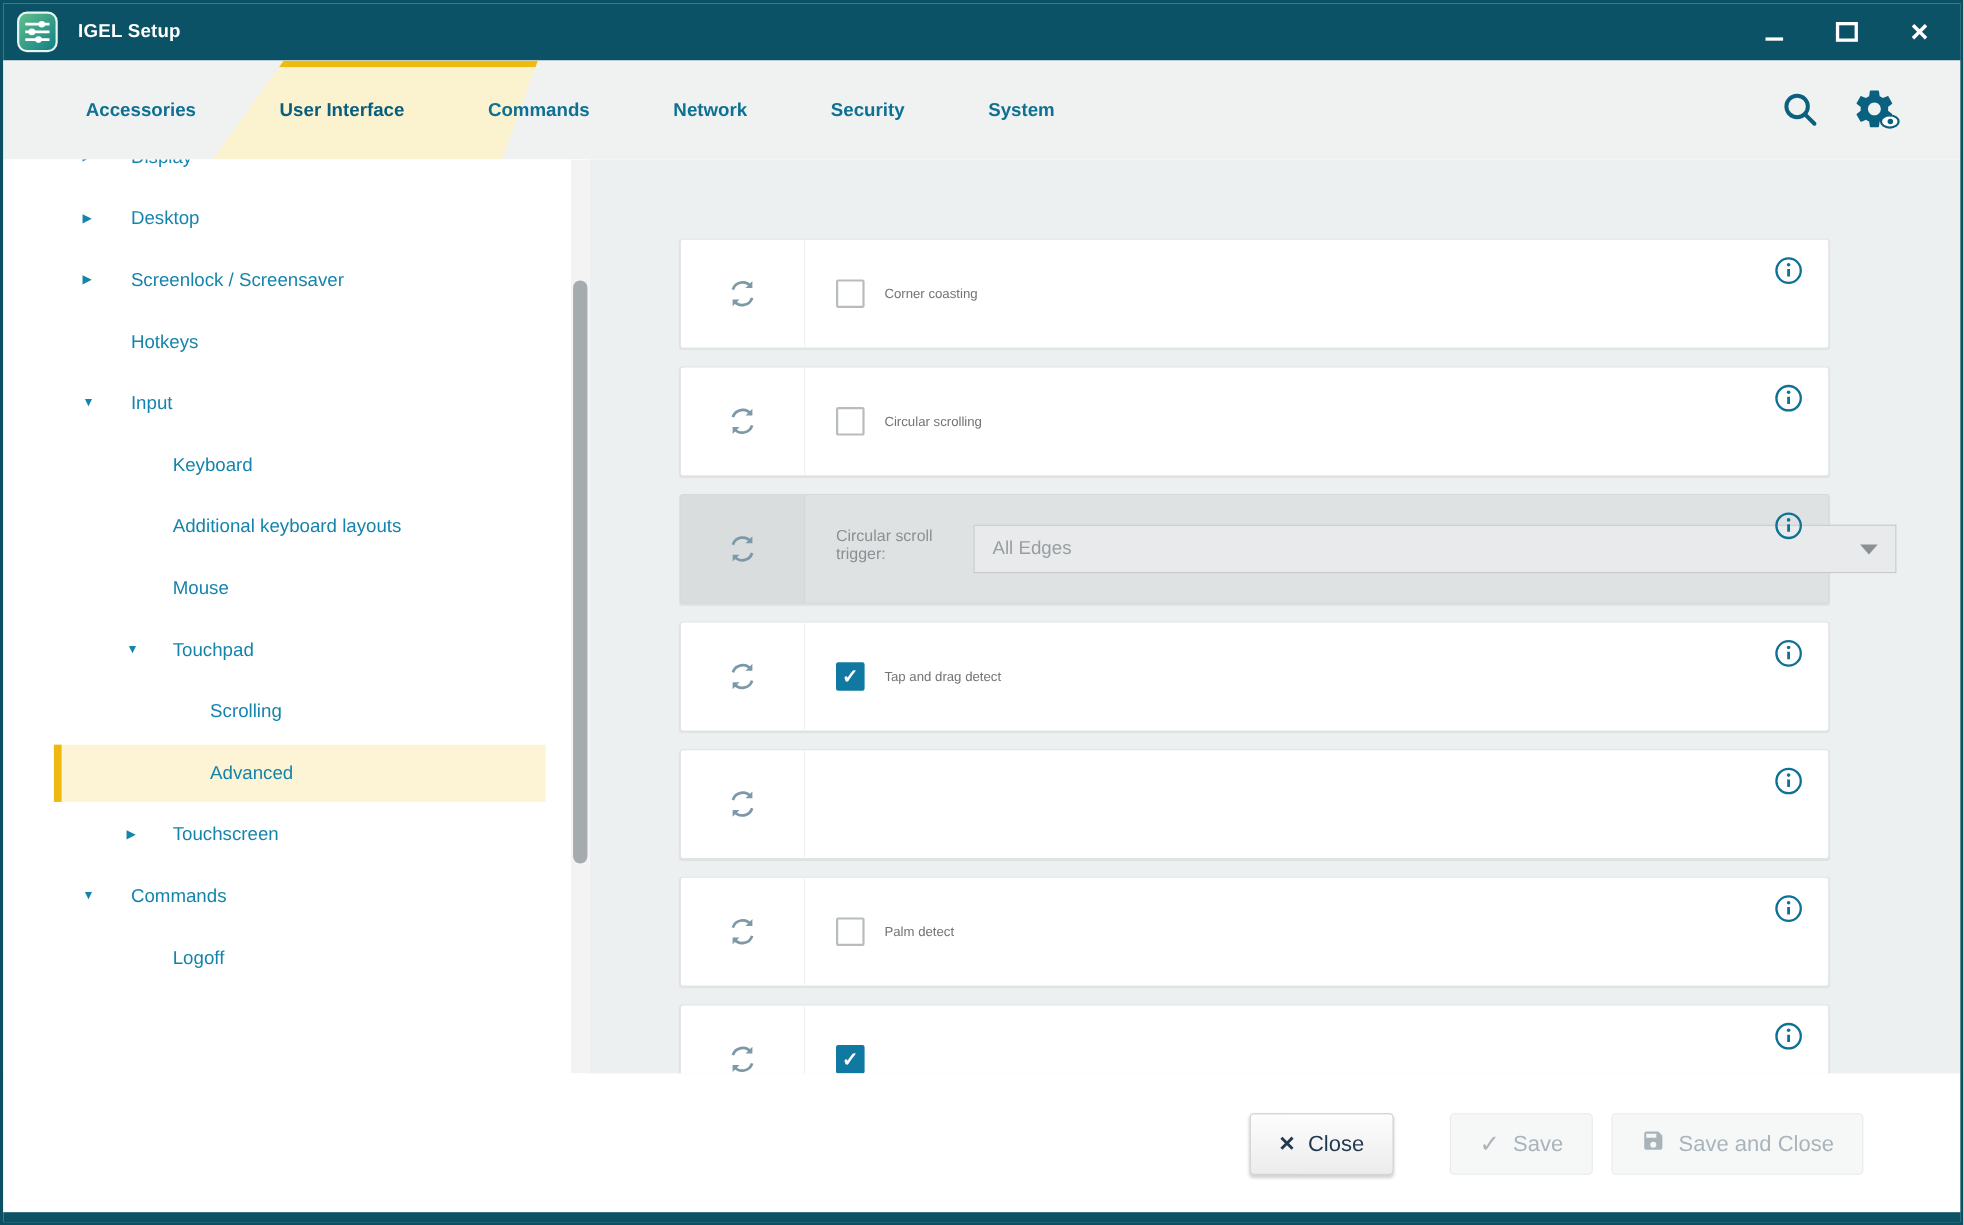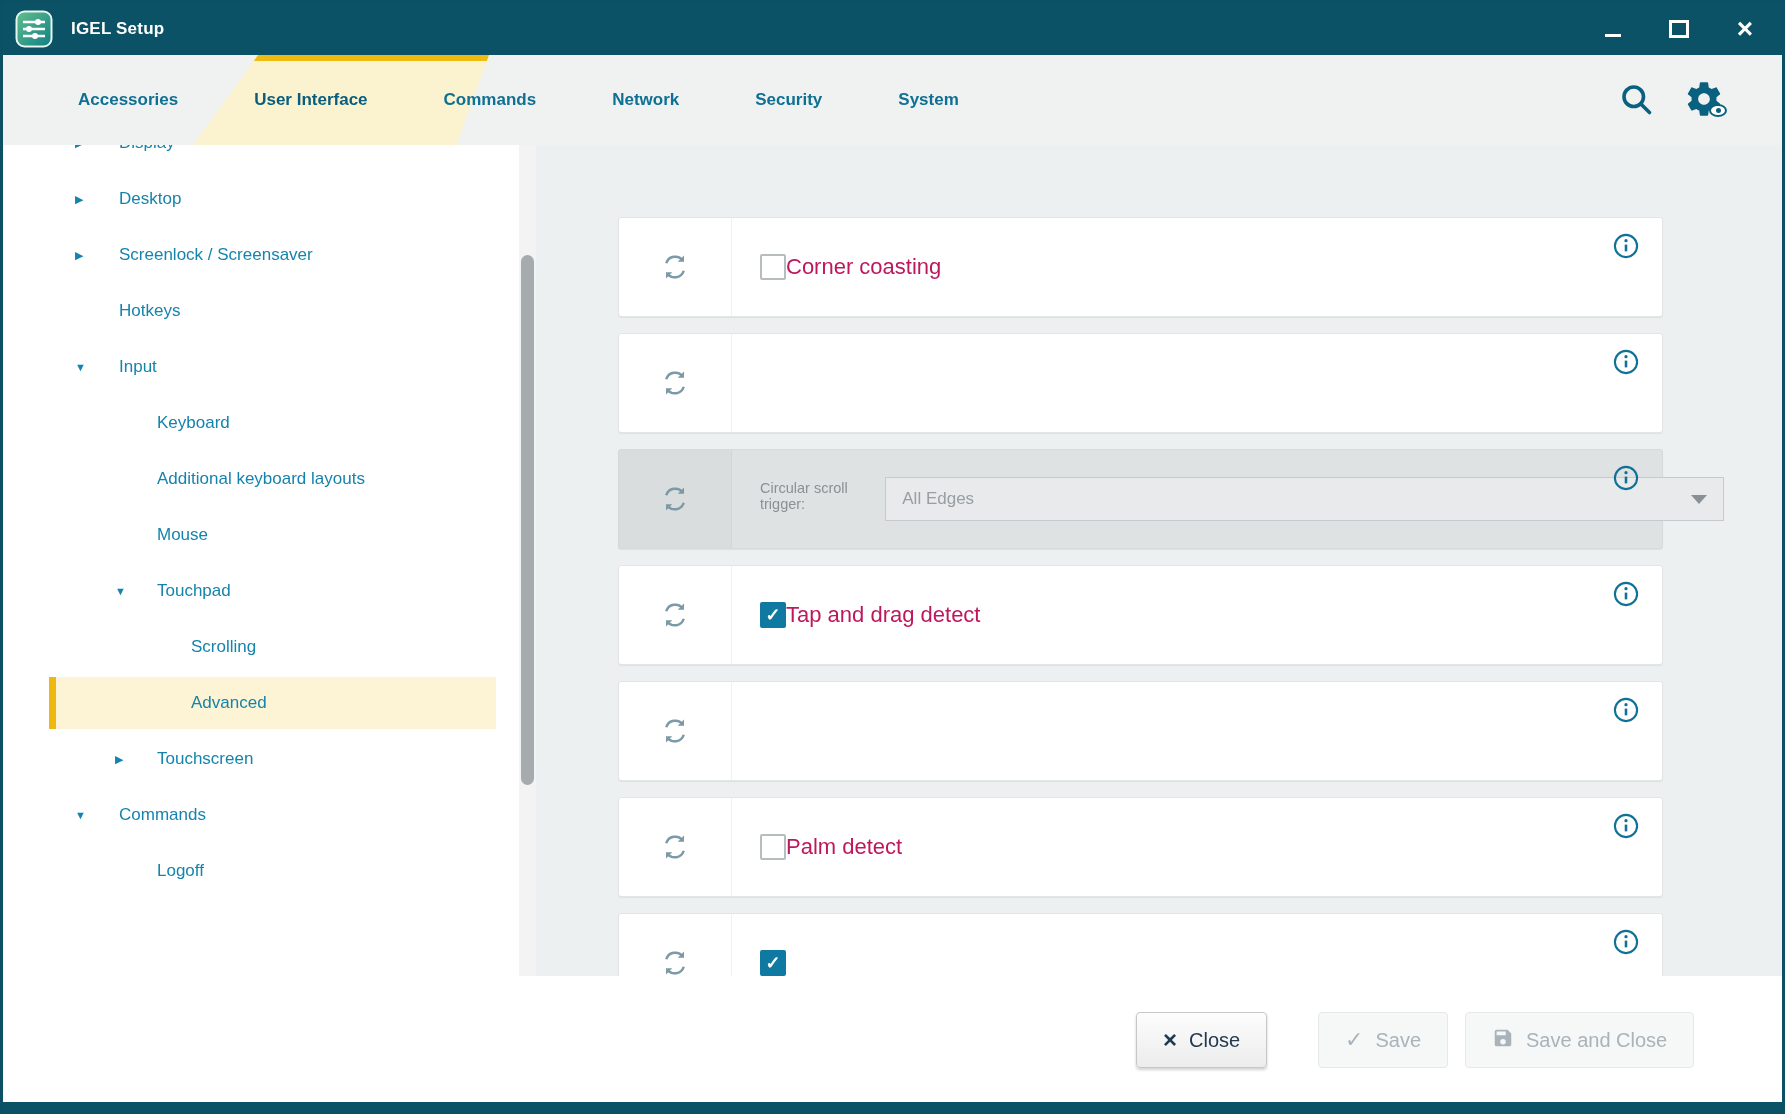--- a/index.html
+++ b/index.html
@@ -56,21 +56,21 @@
     overflow:hidden;padding:72px 0 0 82px;box-sizing:border-box;}
   .card{width:1045px;height:100px;background:#fff;border:1px solid #e2e5e6;border-radius:3px;
     box-shadow:0 1px 1px rgba(0,0,0,.06);margin-bottom:16px;display:flex;position:relative;box-sizing:border-box;}
   .card-reset{width:112px;flex:0 0 112px;display:flex;align-items:center;justify-content:center;
     border-right:1px solid #f0f2f2;cursor:pointer;}
   .card-body{flex:1;display:flex;align-items:center;padding-left:28px;}
   .checkbox{width:26px;height:26px;border:2px solid #b7bcbe;border-radius:2px;background:#fff;box-sizing:border-box;
     display:inline-flex;align-items:center;justify-content:center;cursor:pointer;flex:0 0 26px;}
   .checkbox.checked{background:#1079a1;border-color:#1079a1;}
   .checkbox .cm{color:#fff;font-size:18px;font-weight:700;line-height:1;}
-  .row-label{font-size:22px;color:#be185d;}
+  .row-label{margin-left:18px;font-size:12px;color:#737373;}
   .info{position:absolute;top:14px;right:22px;width:28px;height:28px;cursor:pointer;}
 
   .card.disabled{background:#dfe2e3;border-color:#d6dadb;}
   .card.disabled .card-reset{background:rgba(0,0,0,.02);border-right-color:rgba(0,0,0,.03);}
   .card-body.col{flex-direction:row;align-items:center;justify-content:center;}
   .select-label{font-size:14.5px;color:#8b9094;margin-bottom:7px;}
   .selectbox{width:914px;height:44px;background:#e8eaeb;border:1px solid #c6cacc;box-sizing:border-box;
     display:flex;align-items:center;padding:0 16px;color:#989ea2;font-size:17px;position:relative;cursor:default;}
   .caret{position:absolute;right:16px;top:50%;margin-top:-4px;width:0;height:0;
     border-left:8px solid transparent;border-right:8px solid transparent;border-top:9px solid #8a9094;}
@@ -234,20 +234,24 @@
       <div class="card-reset">
         <svg width="30" height="30" viewBox="0 0 24 24">
             <g fill="none" stroke="#7b99a6" stroke-width="2">
               <path d="M5 9a7.5 7.5 0 0 1 13.2-2.2"></path>
               <path d="M19 15a7.5 7.5 0 0 1-13.2 2.2"></path>
             </g>
             <path d="M19.2 2.8v5h-5z" fill="#7b99a6"></path>
             <path d="M4.8 21.2v-5h5z" fill="#7b99a6"></path>
           </svg>
       </div>
+      <div class="card-body">
+        <span class="checkbox"></span>
+        <span class="row-label">Circular scrolling</span>
+      </div>
       <span class="info">
         <svg width="28" height="28" viewBox="0 0 24 24" fill="none" stroke="#0e7195" stroke-width="1.8">
             <circle cx="12" cy="12" r="9.5"></circle>
             <line x1="12" y1="10.8" x2="12" y2="16.6" stroke-width="2.2"></line>
             <circle cx="12" cy="7.4" r="1.4" fill="#0e7195" stroke="none"></circle>
           </svg>
       </span>
     </div>
 
     <div class="card disabled">

